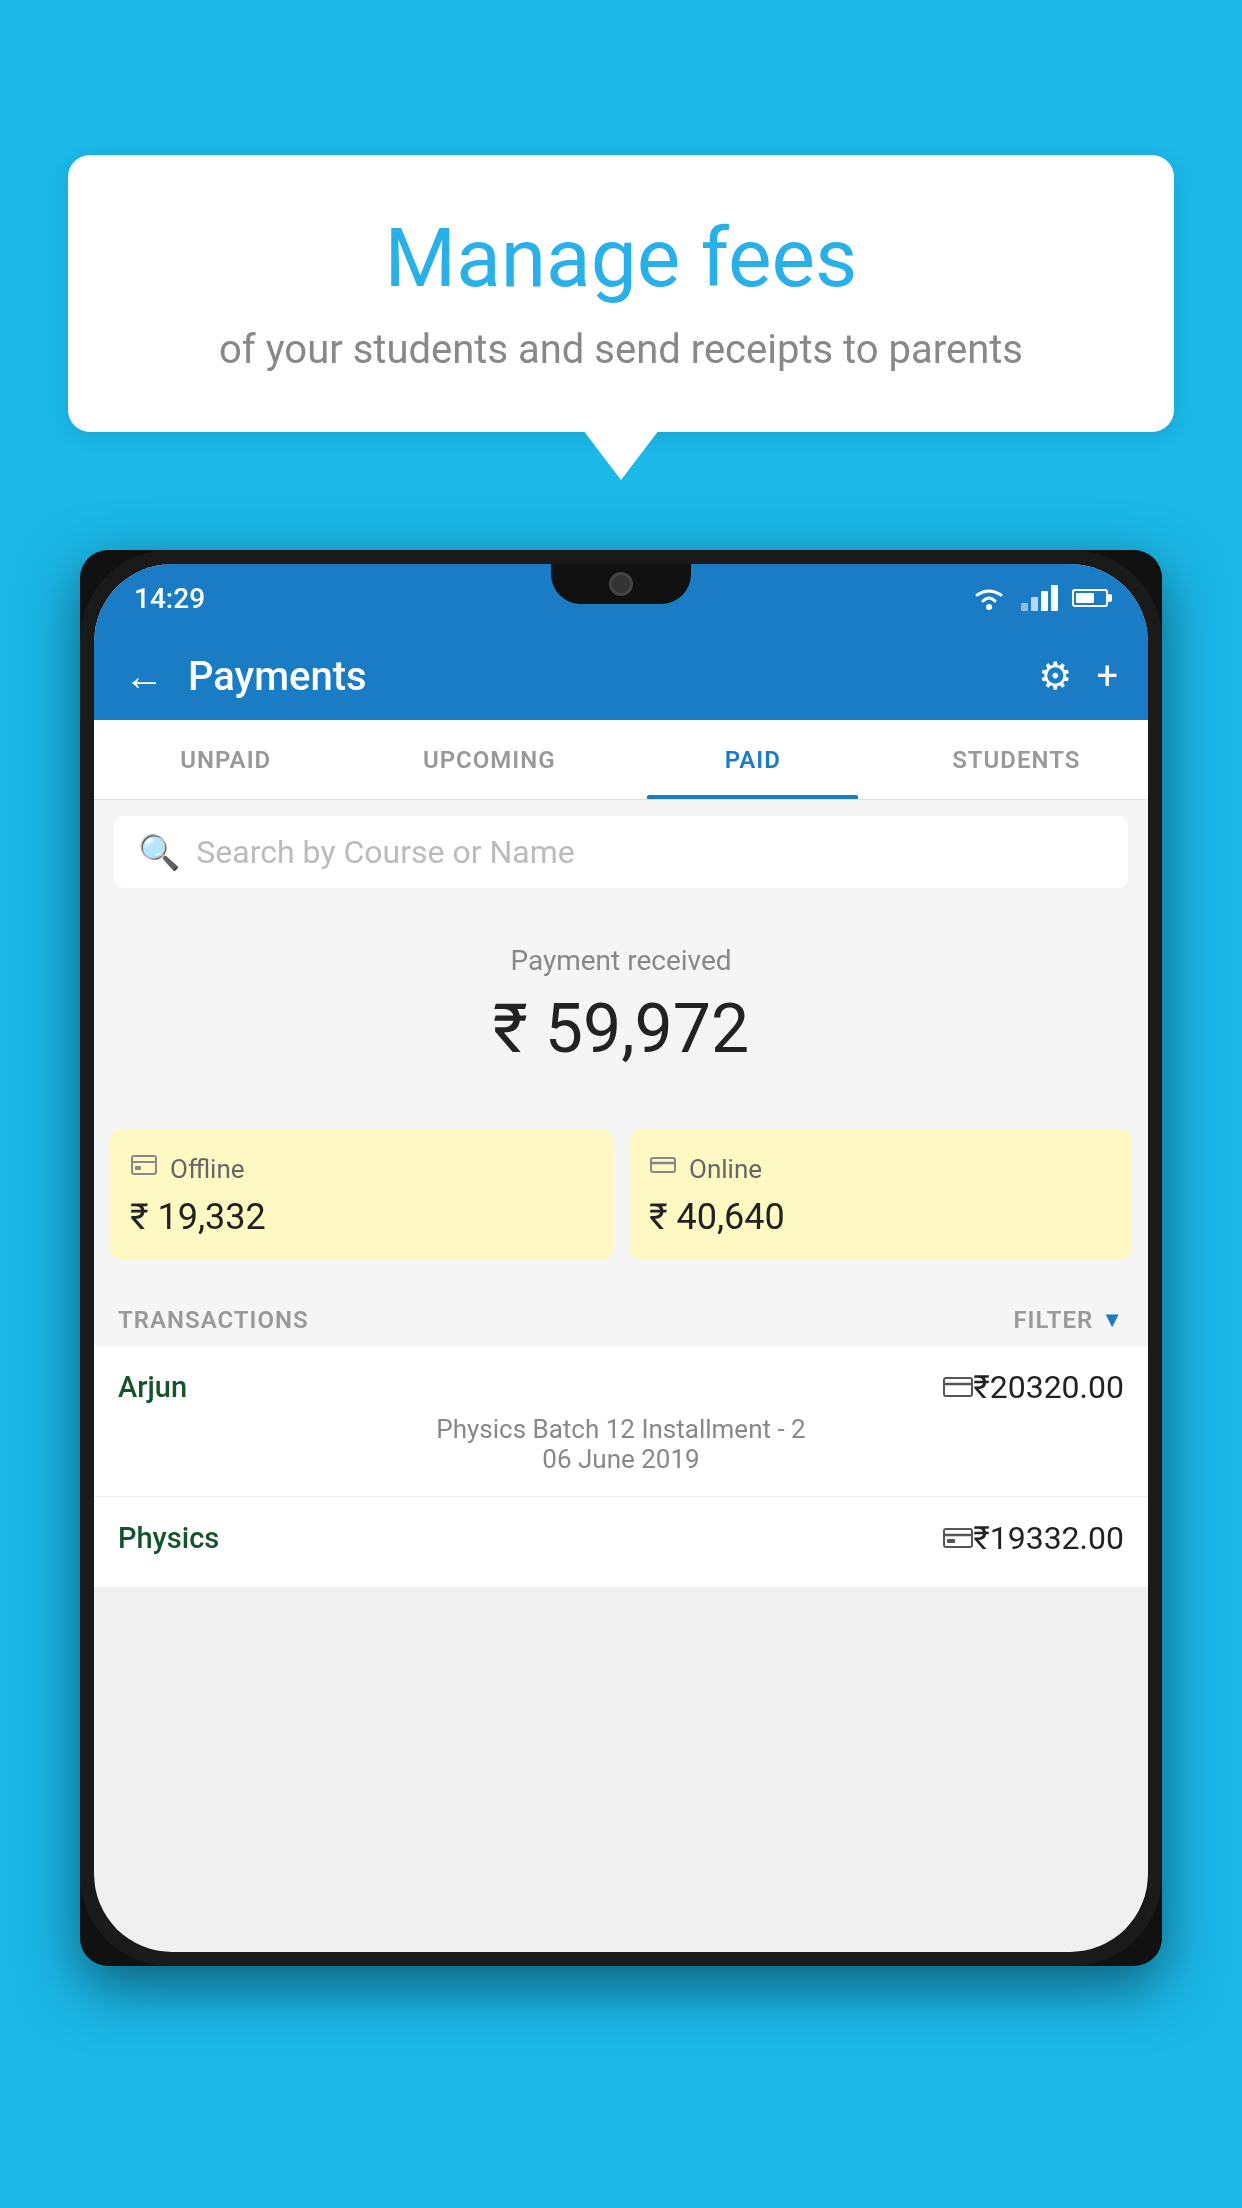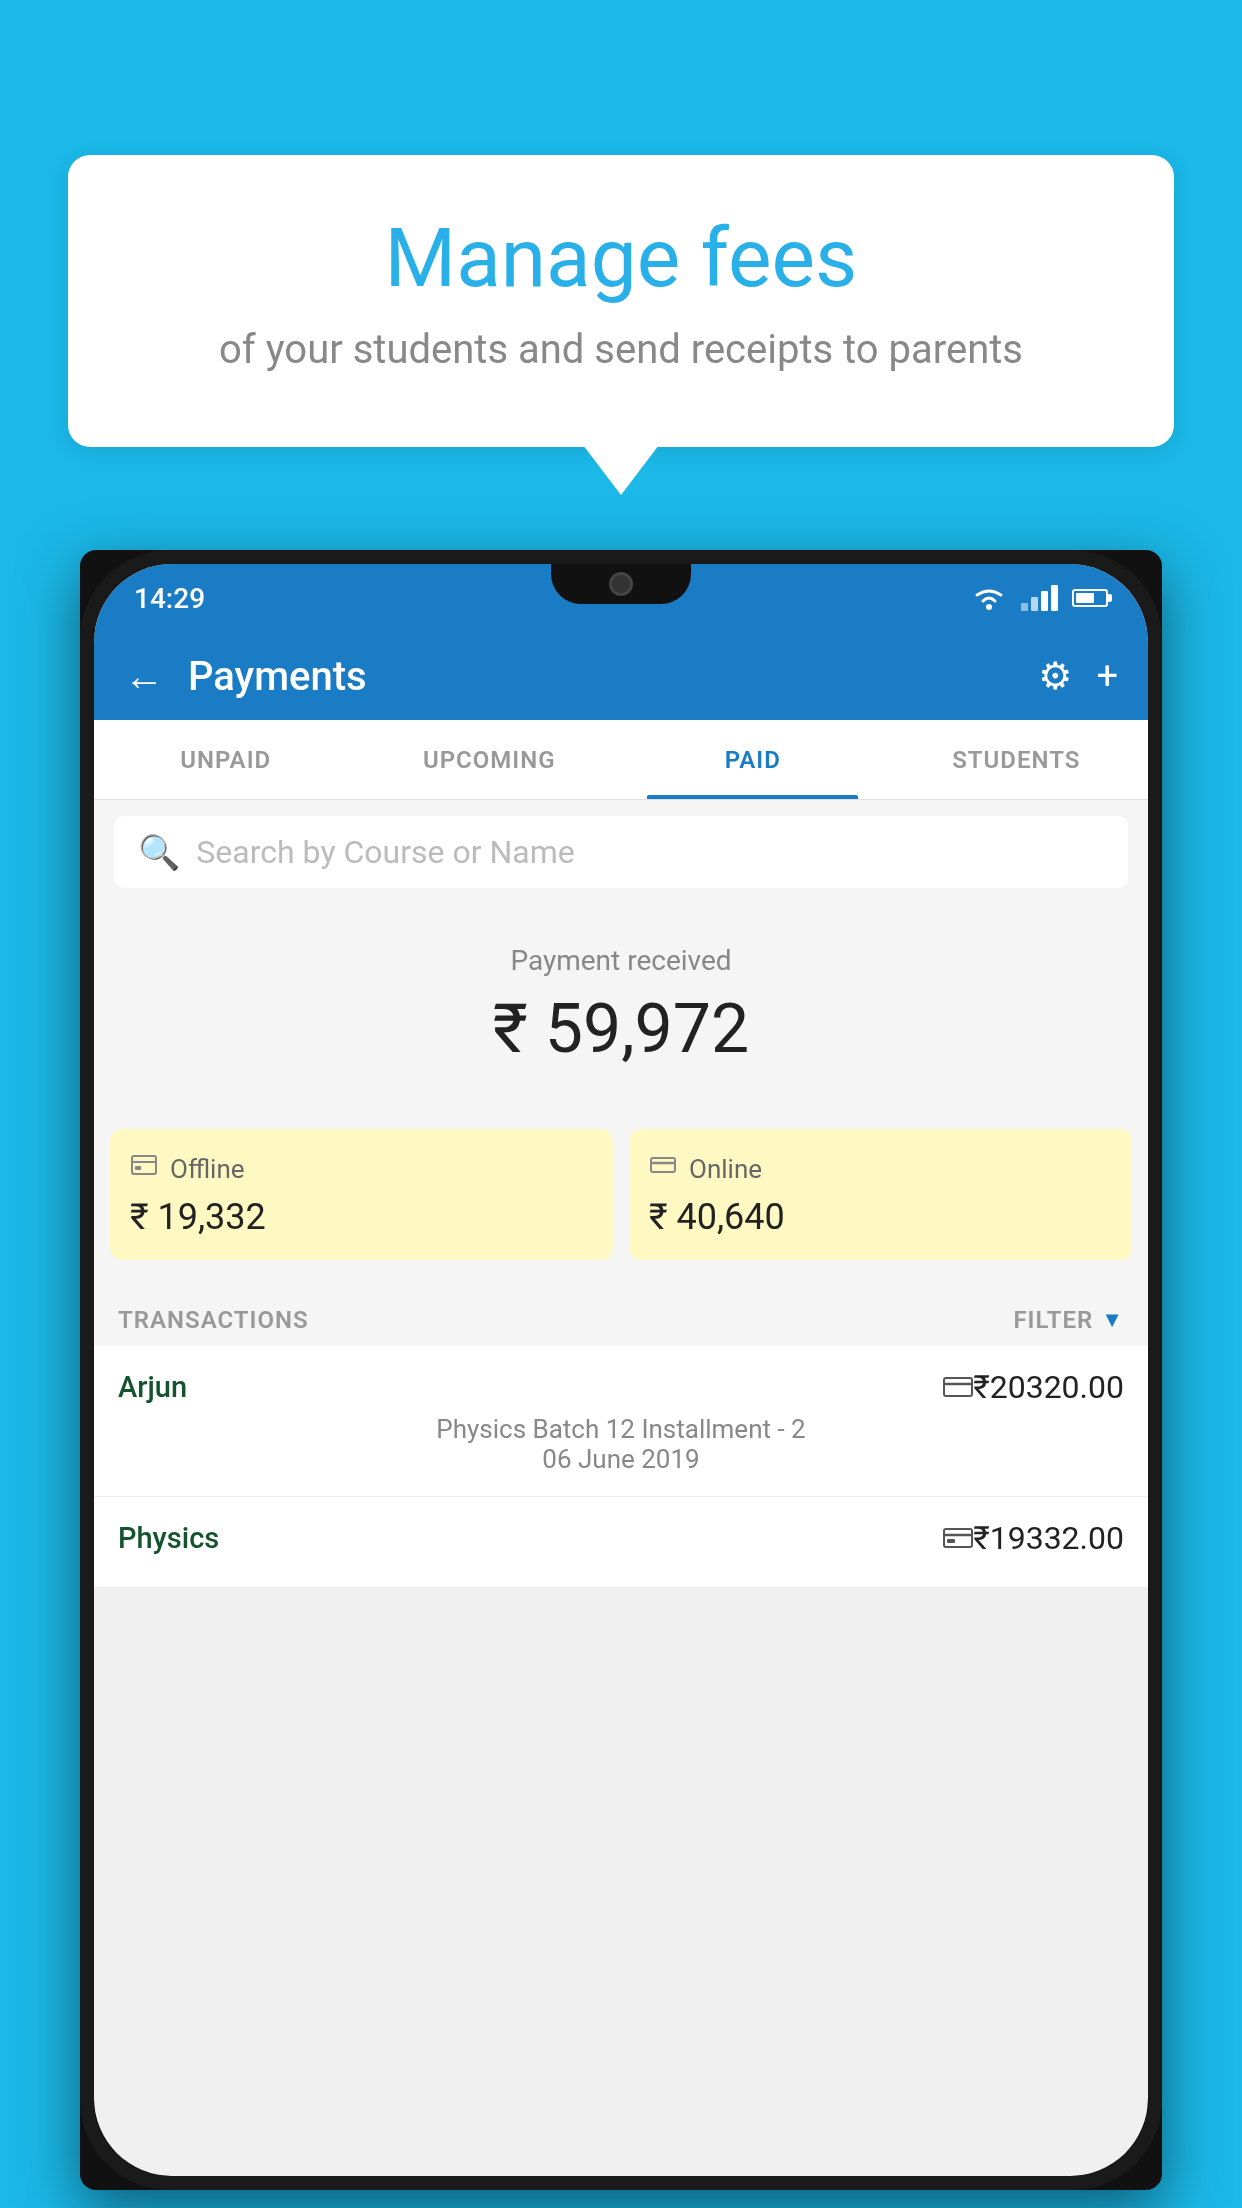--- a/index.html
+++ b/index.html
@@ -14,21 +14,21 @@
     }
 
     
     .speech-bubble {
       position: absolute;
       top: 155px;
       left: 68px;
       right: 68px;
       background: white;
       border-radius: 22px;
-      padding: 55px 60px 74px;
+      padding: 55px 60px 59px;
       text-align: center;
       box-shadow: 0 4px 20px rgba(0,0,0,0.1);
     }
     .speech-bubble::after {
       content: '';
       position: absolute;
       bottom: -48px;
       left: 50%;
       transform: translateX(-50%);
       width: 0;
@@ -53,23 +53,23 @@
     .phone-wrap {
       position: absolute;
       top: 550px;
       left: 80px;
       right: 80px;
       bottom: 0;
     }
     .phone {
       position: relative;
       width: 100%;
-      height: 1640px;
+      height: 1416px;
       background: #111;
-      border-radius: 16px;
+      border-radius: 28px;
       overflow: hidden;
       box-shadow: 0 20px 60px rgba(0,0,0,0.5);
     }
     
     .phone::before {
       content: '';
       position: absolute;
       top: 0; left: 0; right: 0; bottom: 0;
       border: 14px solid #1a1a1a;
       border-radius: 90px;

